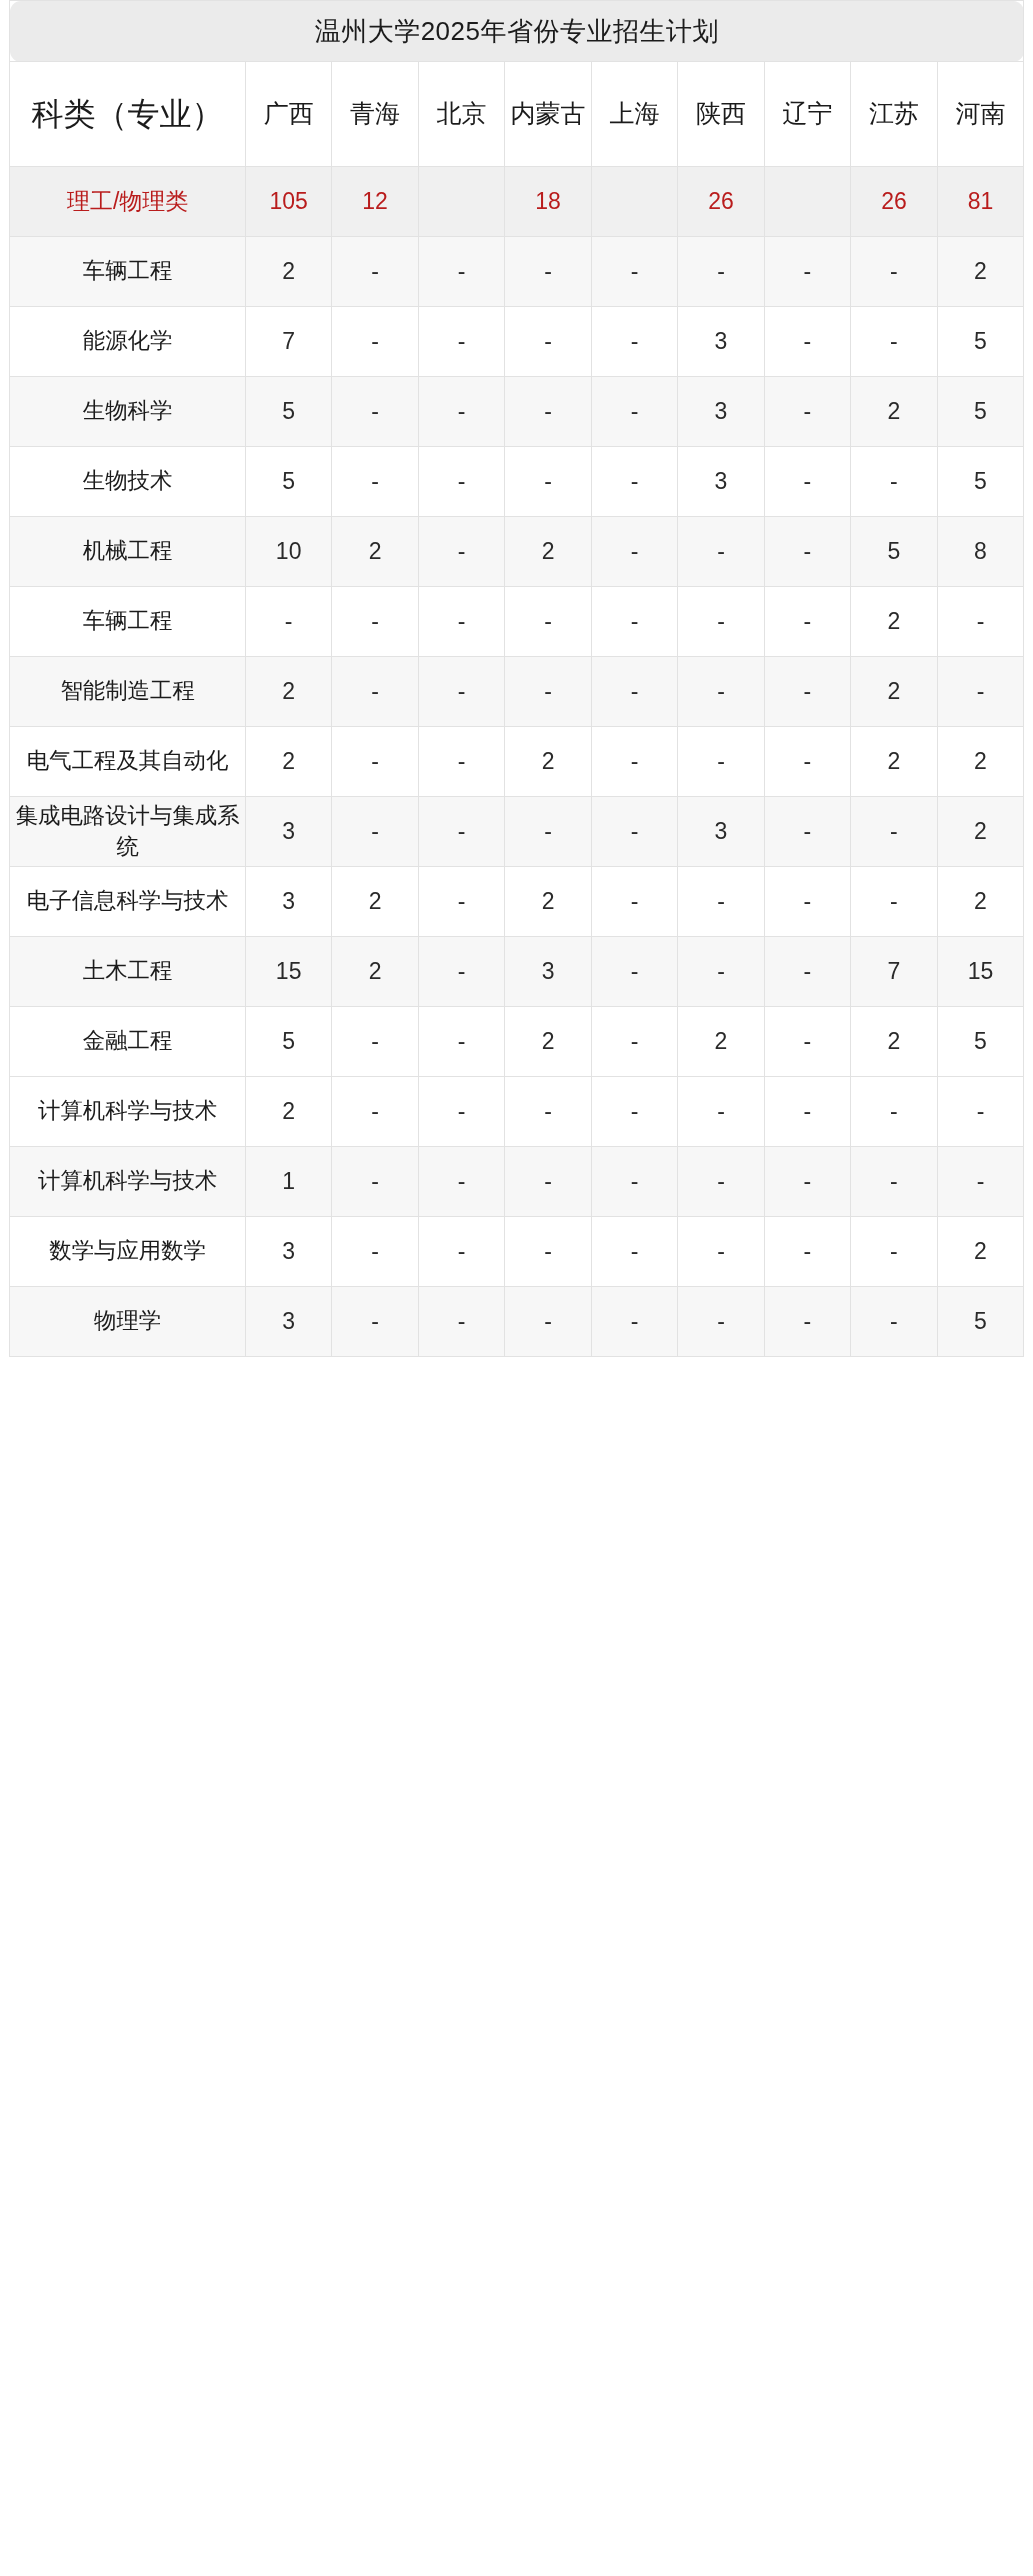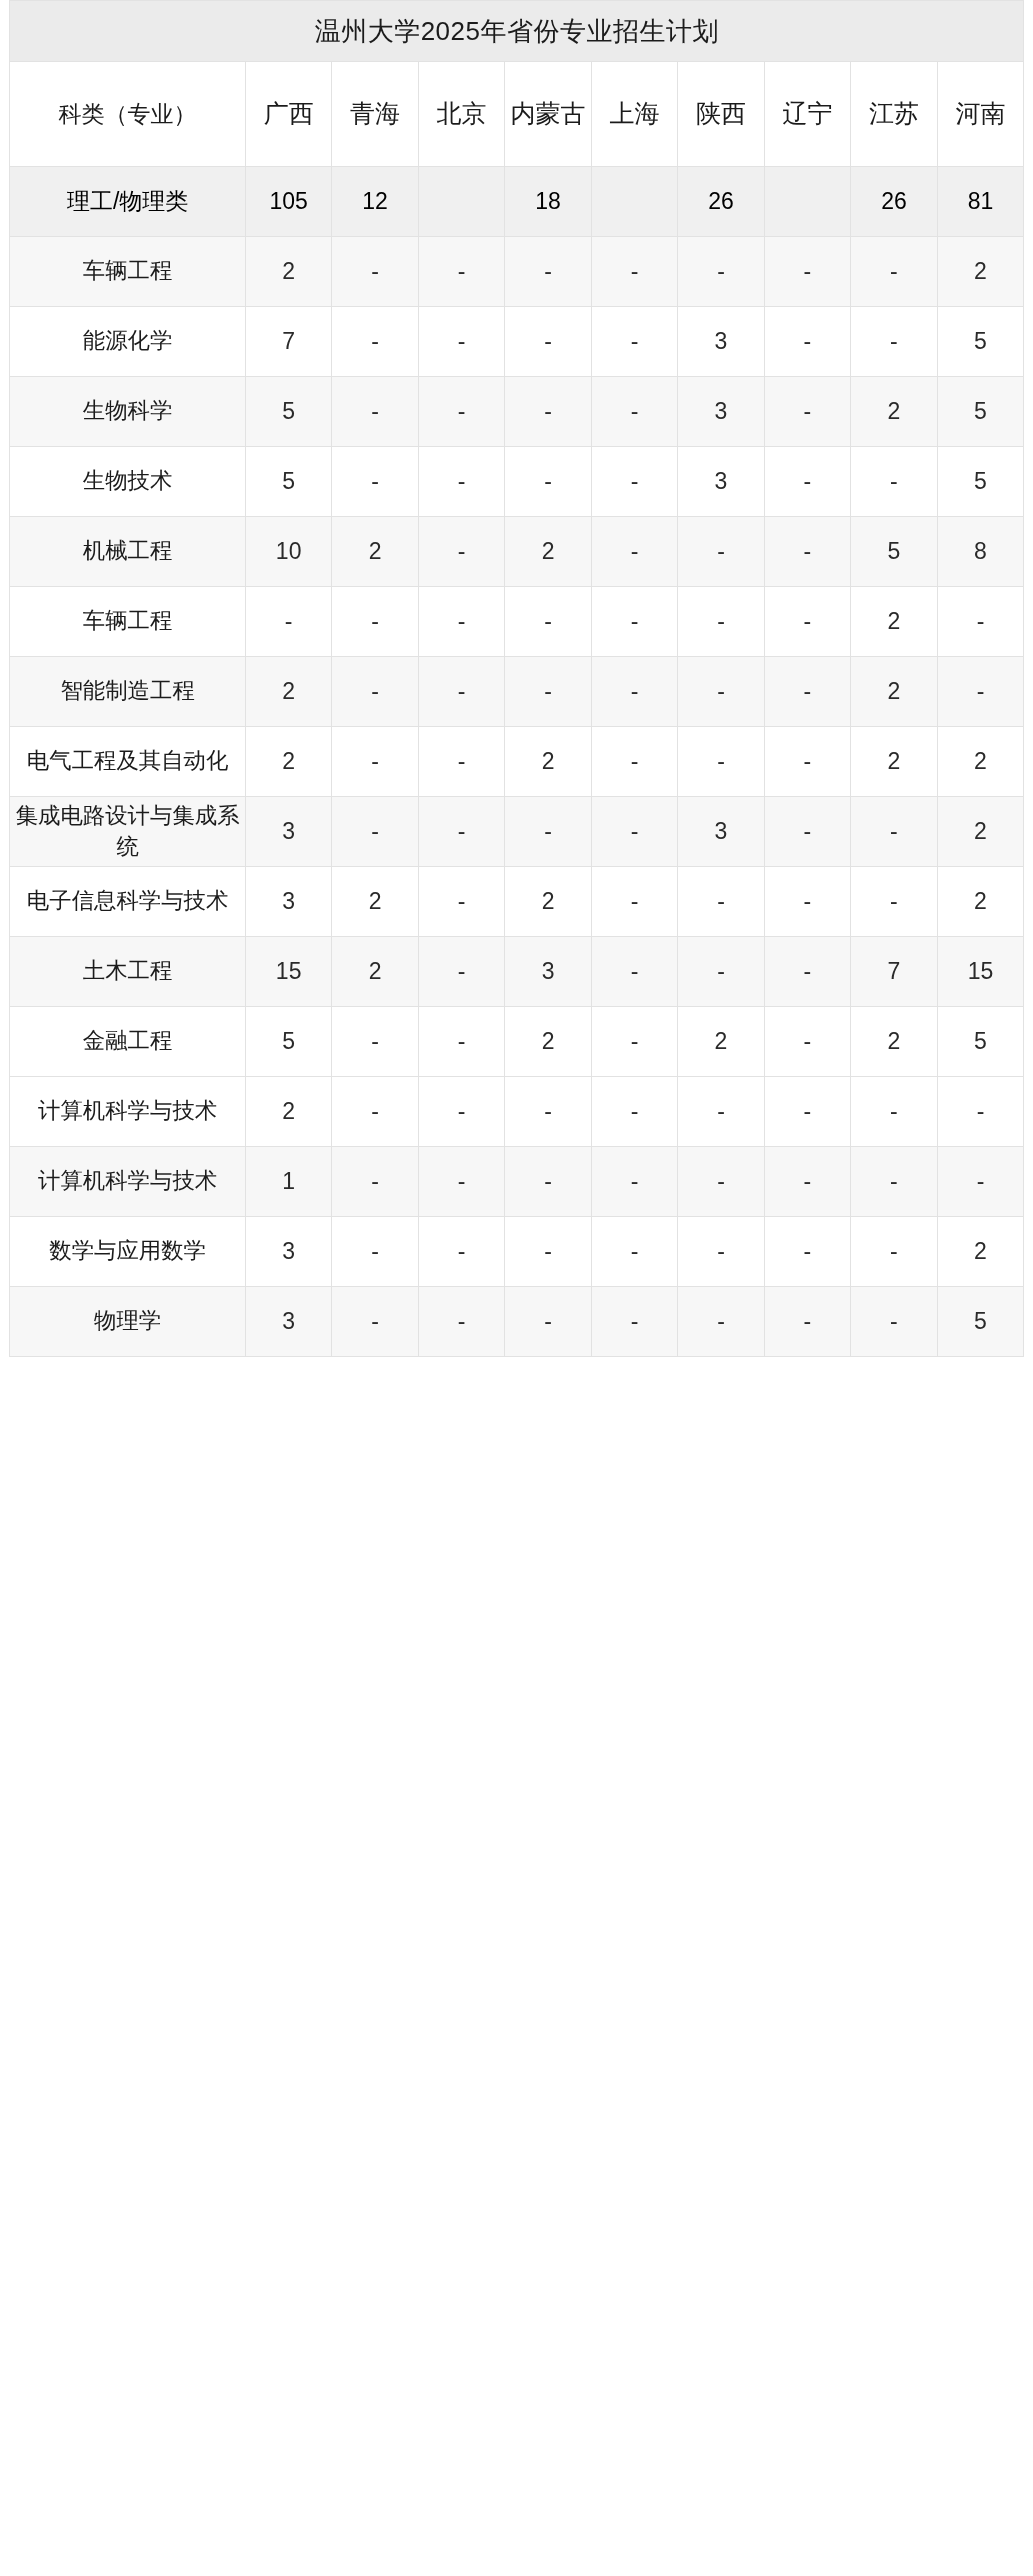--- a/index.html
+++ b/index.html
@@ -35,43 +35,44 @@
     line-height: 1.34;
   }
   
   .title-cell {
     background: #ebebeb;
     font-size: 26px;
     font-weight: bold;
     color: #1b1b1b;
     height: 60px;
     letter-spacing: 0.5px;
+    border-radius: 11px;
   }
   
   .hdr-row td {
     background: #ffffff;
     font-size: 25px;
     font-weight: bold;
     color: #1b1b1b;
     height: 104px;
   }
   .hdr-row td.first {
-    font-size: 23px;
+    font-size: 32px;
     letter-spacing: 0px;
   }
   .prov-vert {
     display: inline-block;
     line-height: 1.12;
   }
   
   .sec-row td {
     background: #f0f0f0;
     font-size: 23px;
     font-weight: bold;
-    color: #000000;
+    color: #b91c1c;
     height: 69px;
   }
   
   .data-row td {
     font-size: 22.4px;
     color: #2a2a2a;
     height: 69px;
   }
   .data-row.alt td {
     background: #f7f7f7;

